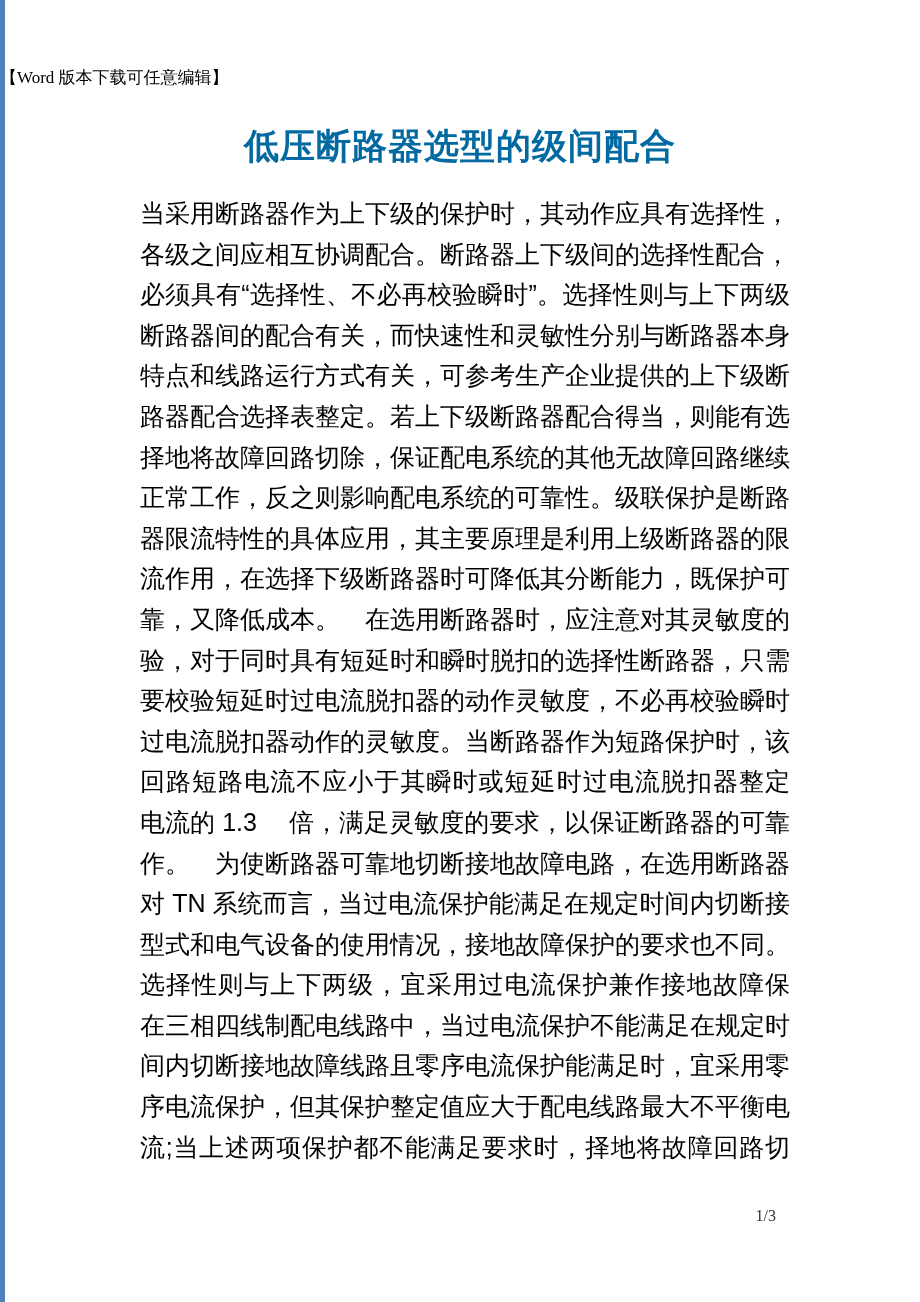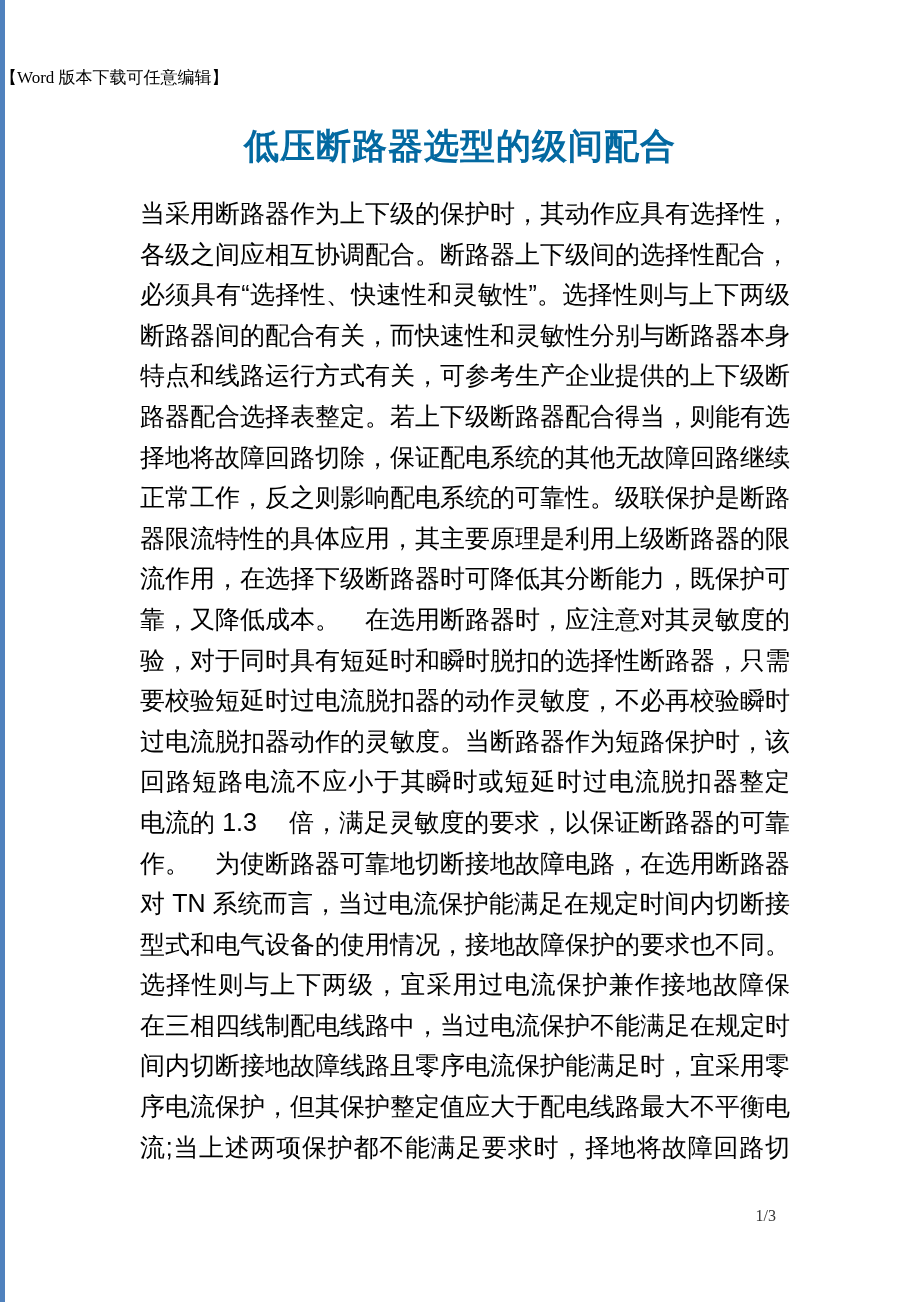--- a/index.html
+++ b/index.html
@@ -73,21 +73,21 @@
 <div class="page" style="background: rgb(255, 255, 255);">
   <div class="left-bar" style="background: rgb(79, 129, 189);"></div>
 
   <div class="header-notice">【Word 版本下载可任意编辑】</div>
 
   <h1 class="doc-title">低压断路器选型的级间配合</h1>
 
   <div class="body-lines">
       <div class="line">当采用断路器作为上下级的保护时，其动作应具有选择性，</div>
       <div class="line">各级之间应相互协调配合。断路器上下级间的选择性配合，</div>
-      <div class="line">必须具有“选择性、快速性和灵敏性”。选择性则与上下两级</div>
+      <div class="line">必须具有“选择性、不必再校验瞬时”。选择性则与上下两级</div>
       <div class="line">断路器间的配合有关，而快速性和灵敏性分别与断路器本身</div>
       <div class="line">特点和线路运行方式有关，可参考生产企业提供的上下级断</div>
       <div class="line">路器配合选择表整定。若上下级断路器配合得当，则能有选</div>
       <div class="line">择地将故障回路切除，保证配电系统的其他无故障回路继续</div>
       <div class="line">正常工作，反之则影响配电系统的可靠性。级联保护是断路</div>
       <div class="line">器限流特性的具体应用，其主要原理是利用上级断路器的限</div>
       <div class="line">流作用，在选择下级断路器时可降低其分断能力，既保护可</div>
       <div class="line">靠，又降低成本。　在选用断路器时，应注意对其灵敏度的校</div>
       <div class="line">验，对于同时具有短延时和瞬时脱扣的选择性断路器，只需</div>
       <div class="line">要校验短延时过电流脱扣器的动作灵敏度，不必再校验瞬时</div>

